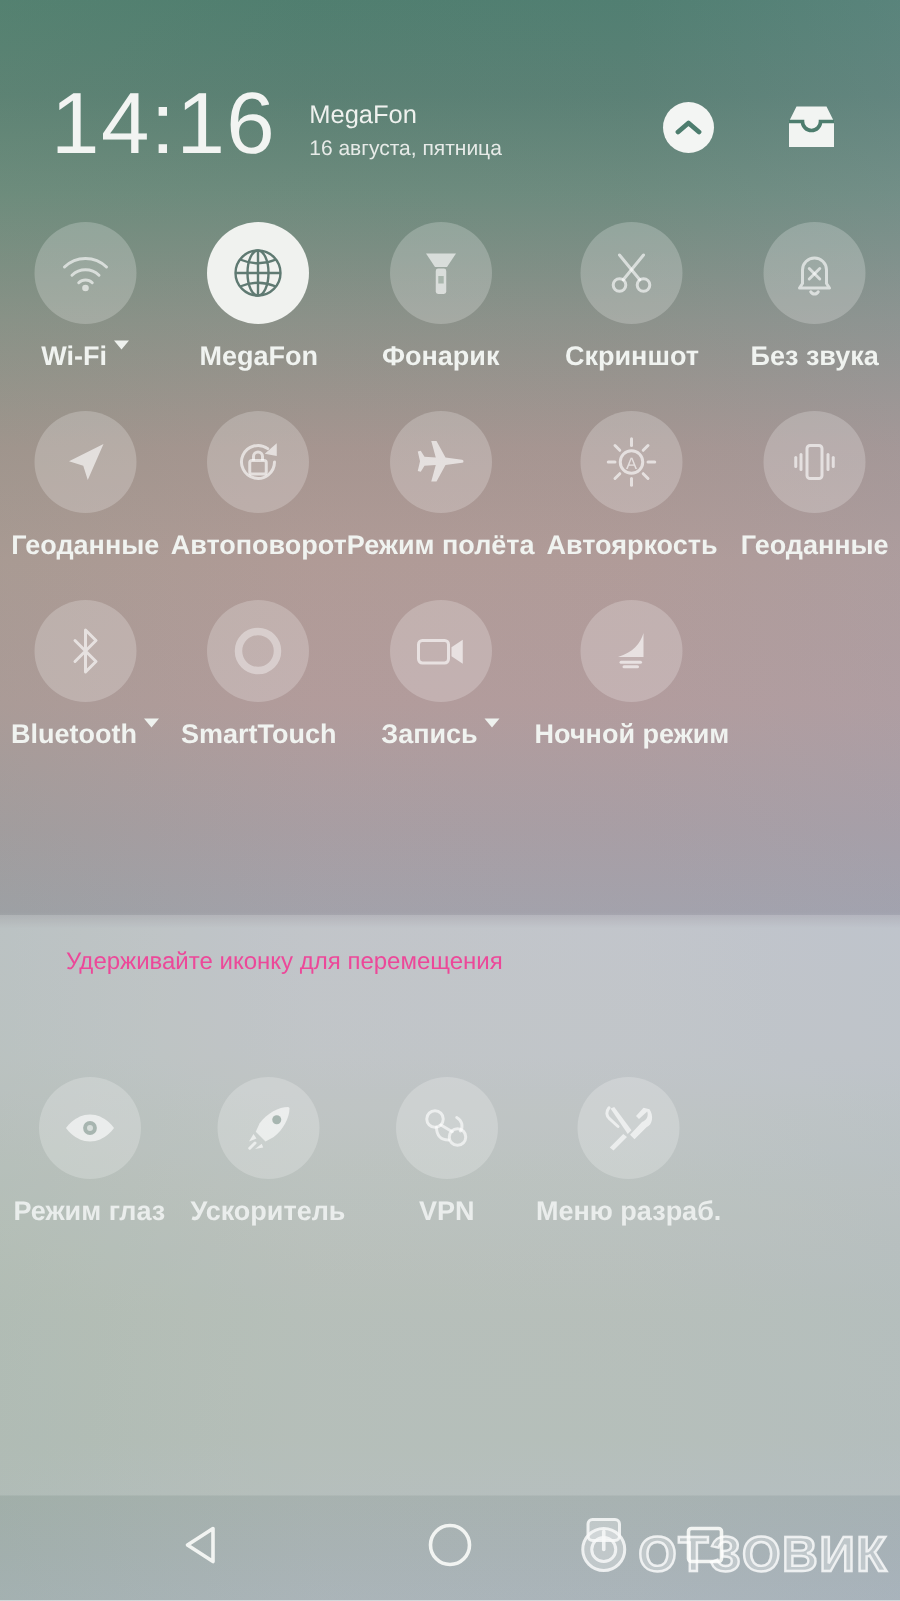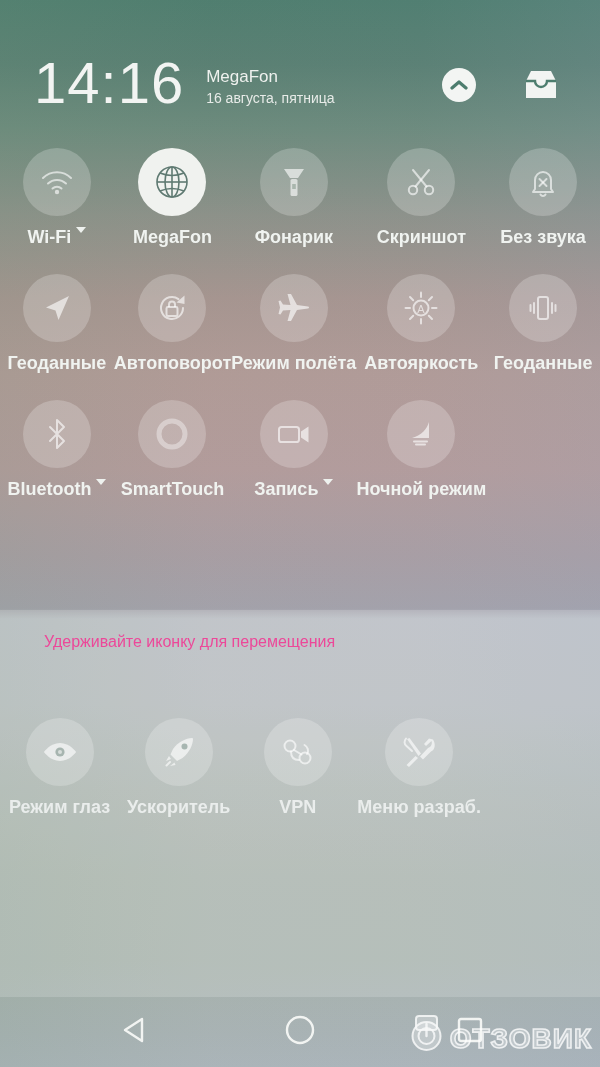--- a/index.html
+++ b/index.html
@@ -112,21 +112,21 @@
   .nav-back { position:absolute; left:118px; }
   .nav-home { position:absolute; left:283px; }
   .nav-recent { position:absolute; left:455px; }
 
   
   .watermark {
     position:absolute; right:8px; bottom:12px;
     display:flex; align-items:center; gap:2px; opacity:0.92;
   }
   .wm-text {
-    font-size:28px; font-weight:bold; letter-spacing:1px;
+    font-size:33px; font-weight:bold; letter-spacing:1px;
     color:rgba(255,255,255,0.30);
     margin-top:12px;
     -webkit-text-stroke:1.6px rgba(255,255,255,0.85);
   }
 </style>
 </head>
 <body>
 
 <div class="hue-overlay"></div>
 

